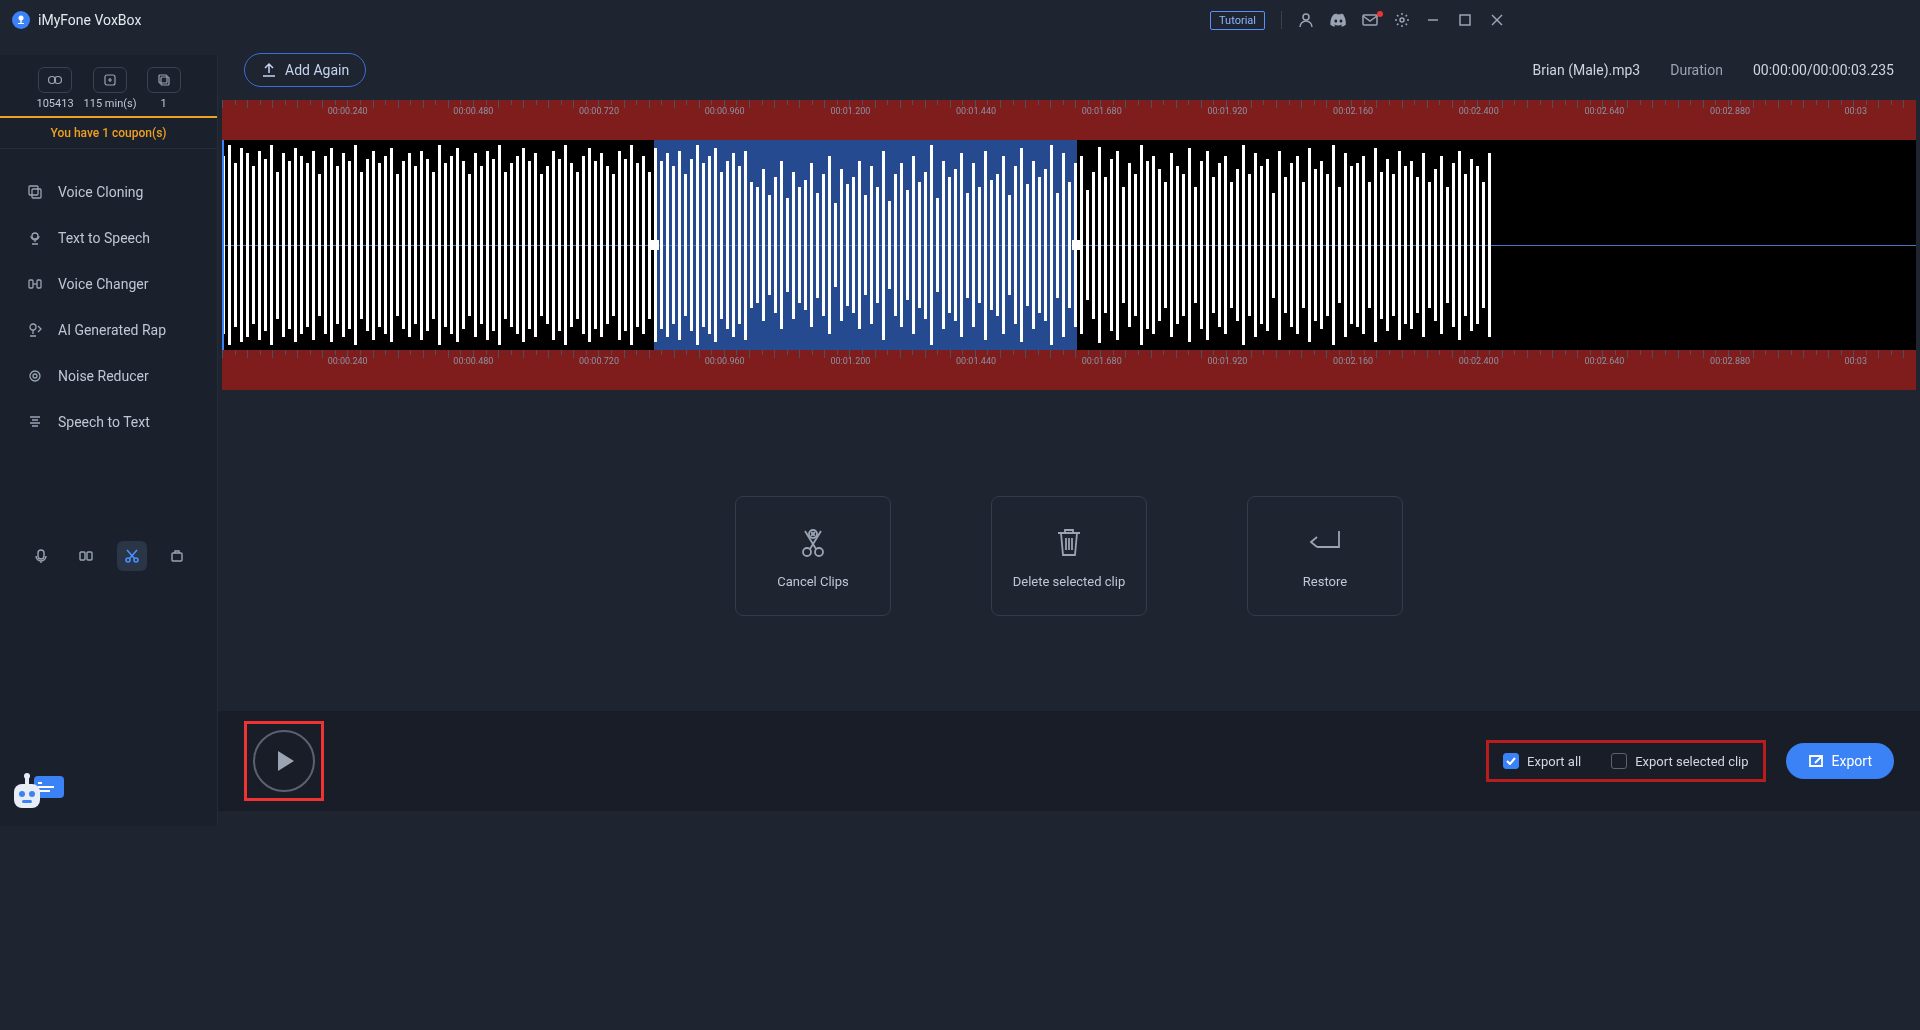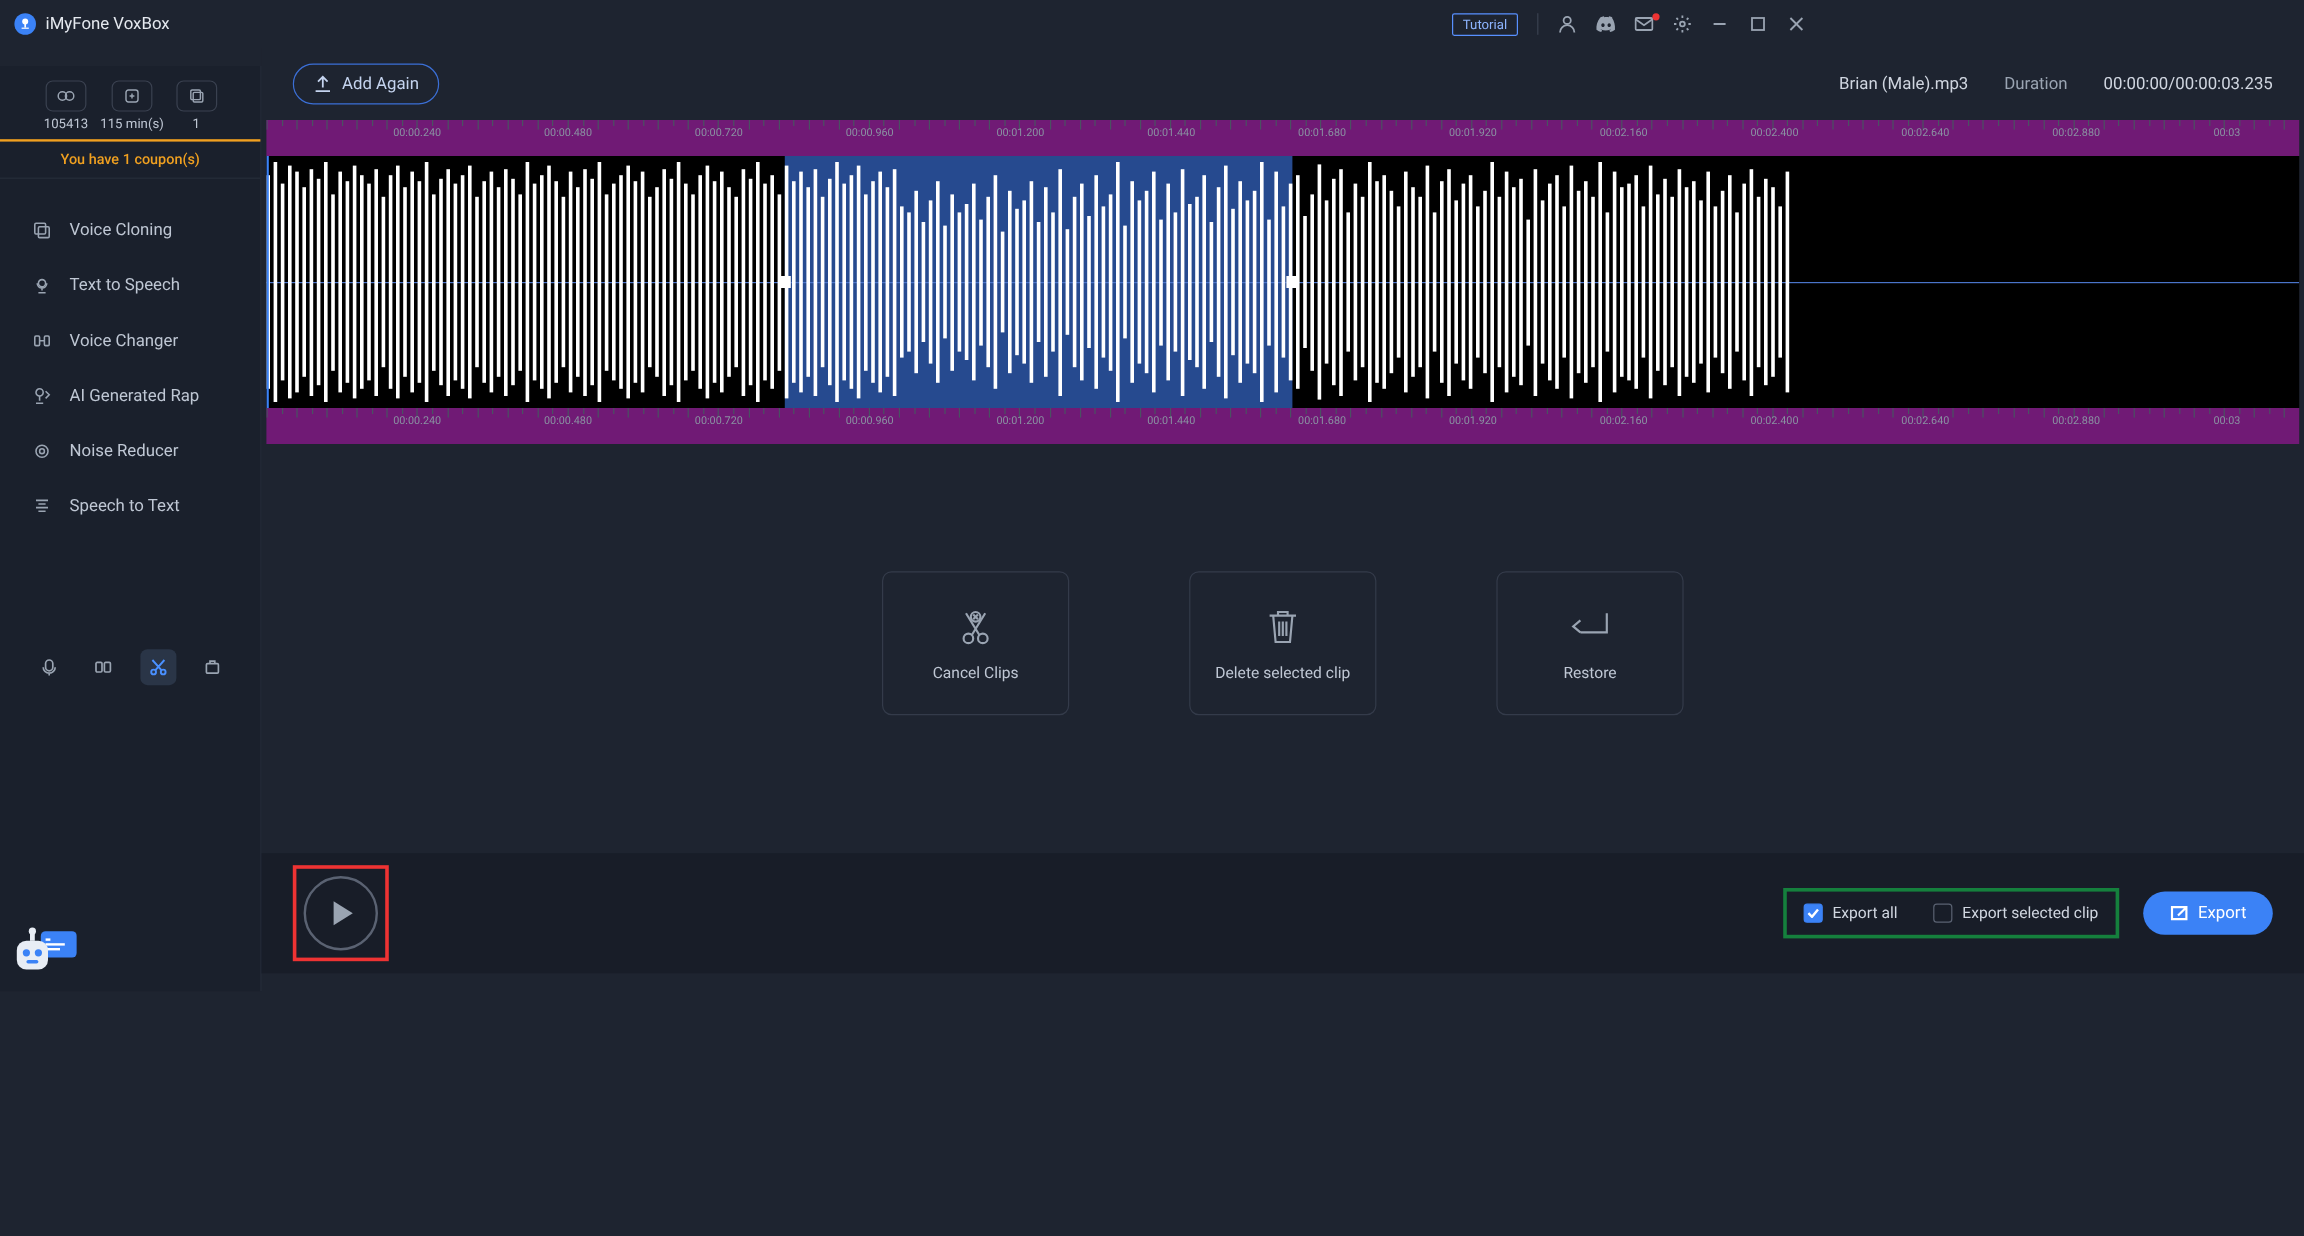--- a/index.html
+++ b/index.html
@@ -40,21 +40,21 @@
   
   .toolbar{height:60px;display:flex;align-items:center;justify-content:space-between;padding:0 26px;}
   .add-again{display:flex;align-items:center;gap:8px;border:1px solid #3b6fd6;color:#c5d4ef;padding:8px 16px;border-radius:20px;font-size:14px;cursor:pointer;}
   .file-info{display:flex;align-items:center;gap:30px;font-size:14px;}
   .filename{color:#d0d6e0;}
   .dur-label{color:#9aa4b2;}
   .dur-val{color:#d0d6e0;}
   
   
   .wave-wrap{position:relative;margin:0 4px;}
-  .ruler{height:30px;background:#701a75;position:relative;overflow:hidden;}
+  .ruler{height:40px;background:#7f1d1d;position:relative;overflow:hidden;}
   .ruler-inner{position:absolute;top:0;left:0;right:0;height:100%;}
   .tick{position:absolute;top:0;width:1px;height:5px;background:#4a5262;}
   .tick.major{height:8px;}
   .tick-label{position:absolute;top:6px;font-size:9px;color:#8a92a2;transform:translateX(-50%);}
   
   .waveform{height:210px;background:#000;position:relative;overflow:hidden;}
   .wave-bars{position:absolute;inset:0;display:flex;align-items:center;}
   .wbar{width:3px;background:#fff;margin-right:3px;}
   .midline{position:absolute;left:0;right:0;top:50%;height:1px;background:#4a74c9;}
   .selection{position:absolute;top:0;bottom:0;background:#264a8f;}
@@ -68,21 +68,21 @@
   .action-icon{height:36px;display:flex;align-items:center;justify-content:center;}
   .action-label{font-size:13px;color:#bfc7d4;}
   
   
   .bottom{position:absolute;left:0;right:0;bottom:0;height:100px;background:#181d28;display:flex;align-items:center;padding:0 26px;justify-content:space-between;}
   .play-wrap{border:3px solid #e33;padding:6px;}
   .play-btn{width:62px;height:62px;border:2px solid #5a6272;border-radius:50%;display:flex;align-items:center;justify-content:center;cursor:pointer;}
   .play-btn svg{margin-left:4px;}
   
   .export-controls{display:flex;align-items:center;gap:20px;}
-  .export-opts{border:3px solid #15803d;padding:10px 14px;display:flex;align-items:center;gap:30px;}
+  .export-opts{border:3px solid #b91c1c;padding:10px 14px;display:flex;align-items:center;gap:30px;}
   .chk{display:flex;align-items:center;gap:8px;cursor:pointer;}
   .chkbox{width:16px;height:16px;border:1px solid #5a6272;border-radius:3px;display:flex;align-items:center;justify-content:center;}
   .chkbox.checked{background:#3b82f6;border-color:#3b82f6;}
   .chk-label{font-size:13px;color:#d0d6e0;}
   .export-btn{background:#3b82f6;color:#fff;padding:10px 22px;border-radius:20px;font-size:14px;display:flex;align-items:center;gap:8px;cursor:pointer;}
   
   svg{display:block;}
 </style>
 </head>
 <body>

